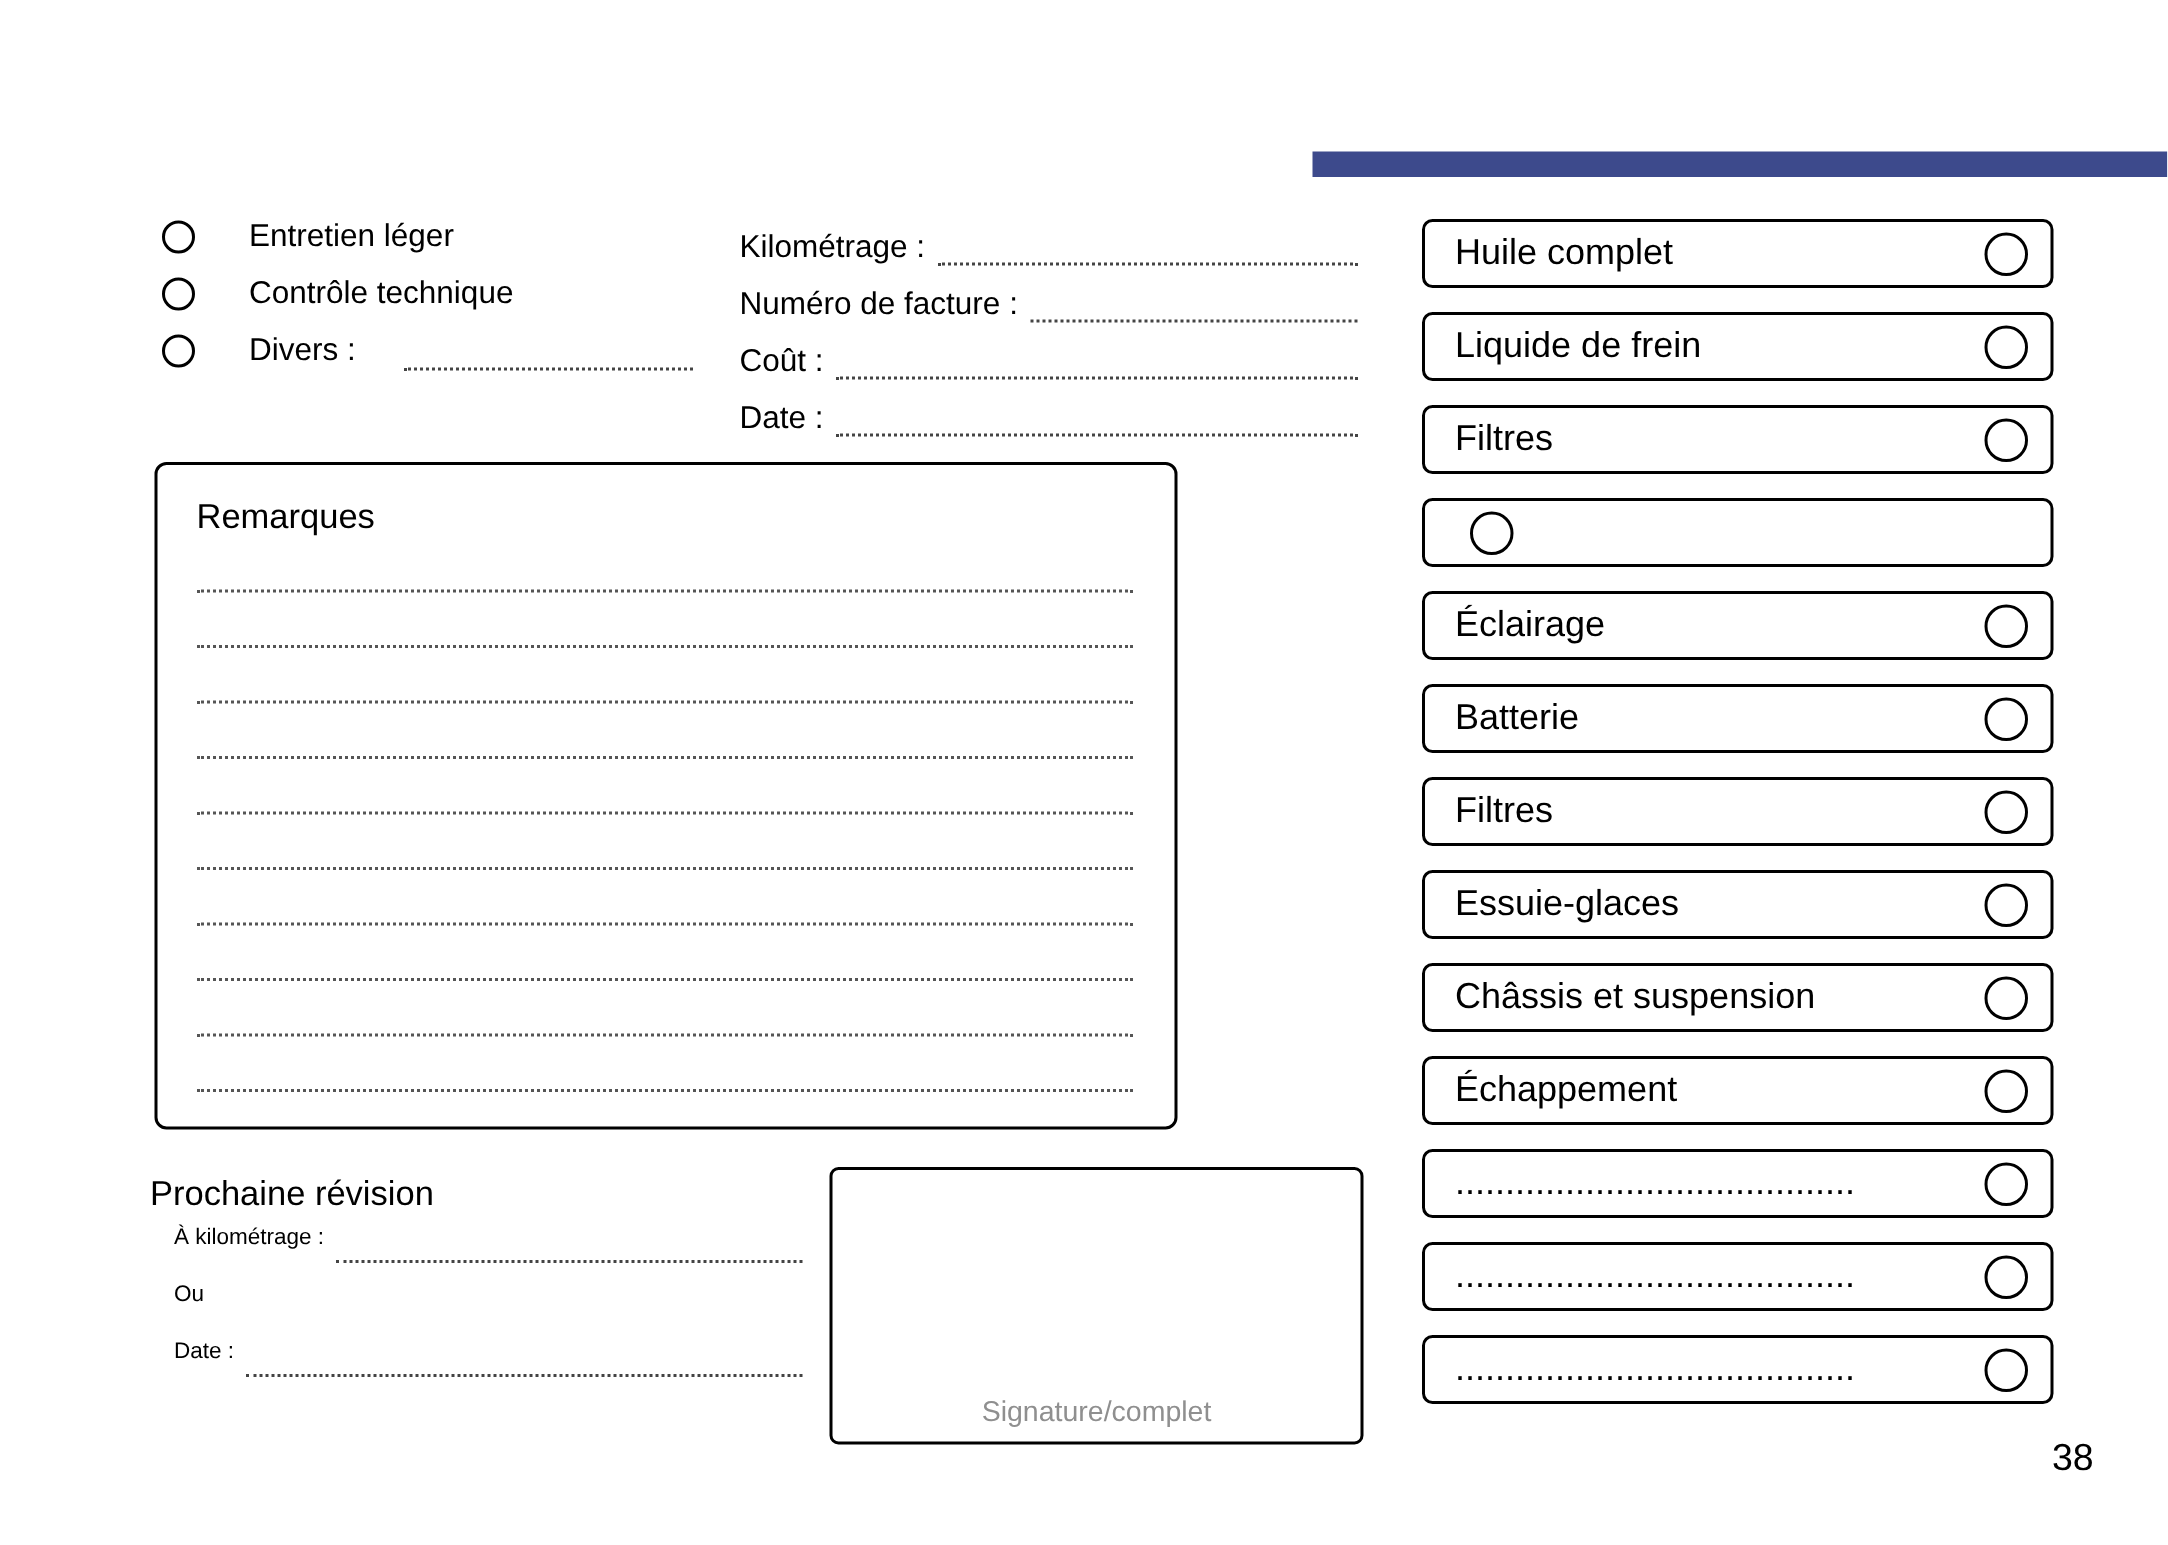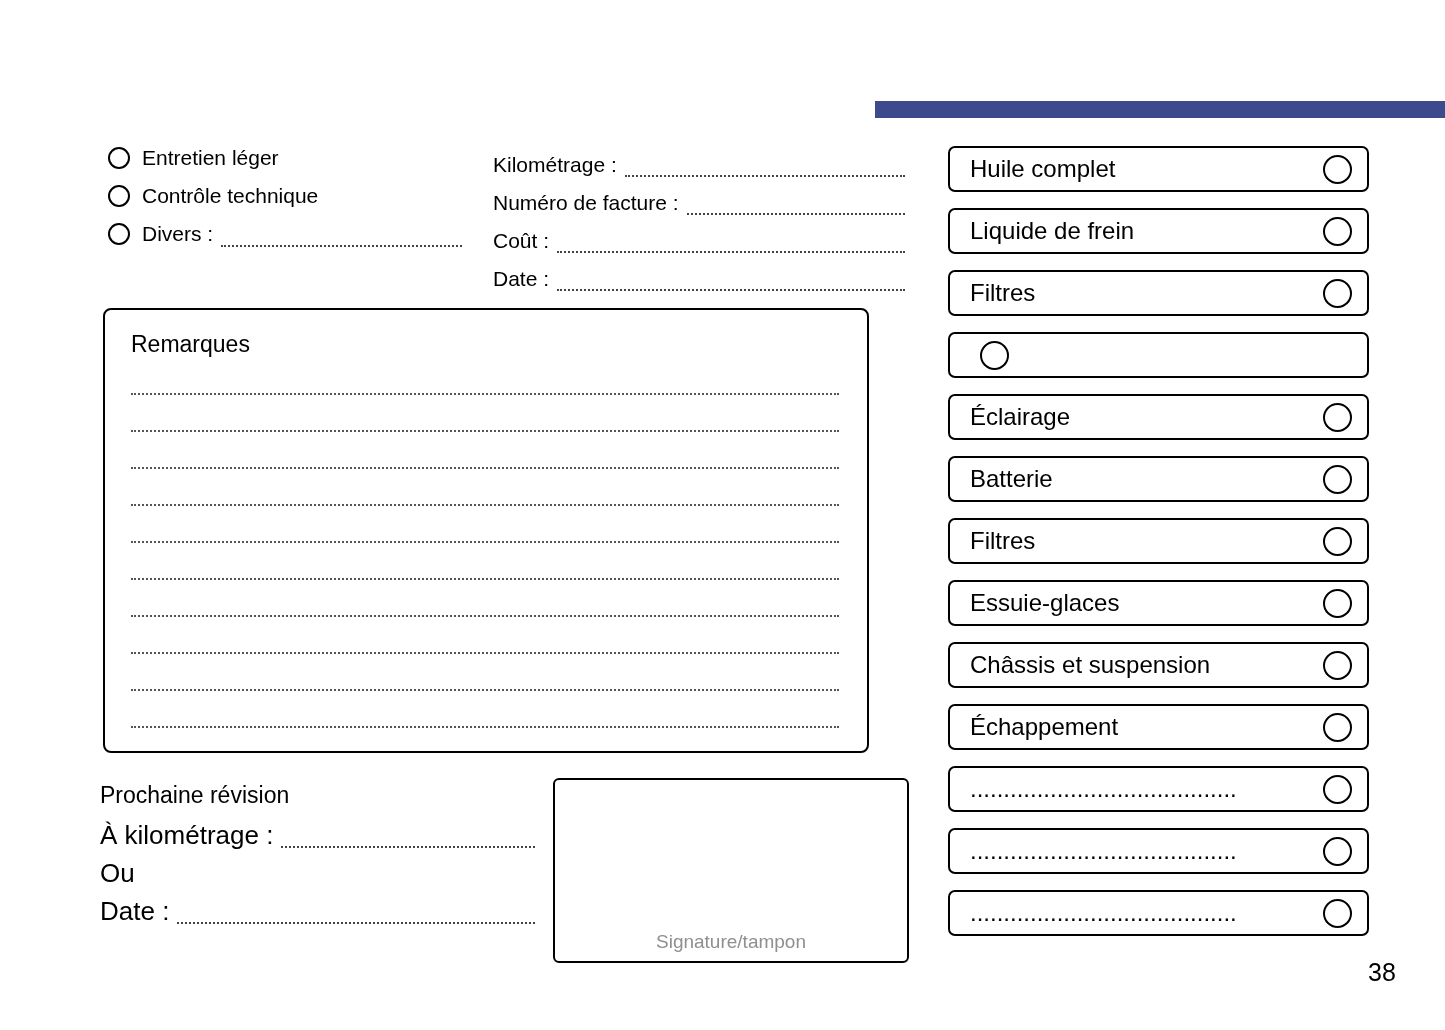--- a/index.html
+++ b/index.html
@@ -4,42 +4,42 @@
 <style>
   * { margin:0; padding:0; box-sizing:border-box; }
   html,body { width:1445px; height:1030px; background:#ffffff;
               font-family:"Liberation Sans", sans-serif; color:#000; }
   .page { position:relative; width:1445px; height:1030px; background:#fff; overflow:hidden; }
 
   .accent-bar { position:absolute; top:101px; left:875px; width:570px; height:17px; background:#3d4a8c; }
 
   
   .options-col { position:absolute; left:108px; top:139px; width:354px; }
-  .opt-row { display:flex; align-items:center; height:38px; font-size:21px; }
+  .opt-row { display:flex; align-items:center; height:38px; font-size:21px;gap:24px; }
   .radio-circle { width:22px; height:22px; border:2.5px solid #000; border-radius:50%;
                   margin-right:12px; flex:none; background:#fff; }
 
   
   .dots { flex:1; border-bottom:2px dotted #444; height:26px; min-width:30px; margin-left:8px; }
 
   
   .fields-col { position:absolute; left:493px; top:139px; width:412px; }
   .field-row { display:flex; align-items:flex-end; height:38px; font-size:21px; }
   .field-label { white-space:nowrap; }
 
   
-  .remarks-box { position:absolute; left:103px; top:308px; width:766px; height:445px;
+  .remarks-box { position:absolute; left:103px; top:308px; width:682px; height:445px;
                  border:2px solid #000; border-radius:8px; padding:20px 28px 0 26px; }
   .remarks-title { font-size:23px; line-height:28px; }
   .remark-line { height:37px; border-bottom:2px dotted #555; }
 
   
   .next-service { position:absolute; left:100px; top:774px; width:435px; }
   .ns-title { font-size:23px; font-weight:normal; height:42px; display:flex; align-items:center; }
-  .ns-row { display:flex; align-items:center; height:38px; font-size:26px; }
+  .ns-row { display:flex; height:38px; font-size:15px;margin-left:16px; }
 
   
   .signature-box { position:absolute; left:553px; top:778px; width:356px; height:185px;
                    border:2px solid #000; border-radius:6px; display:flex;
                    align-items:flex-end; justify-content:center; padding-bottom:8px; }
   .signature-label { color:#8f8f8f; font-size:19px; }
 
   
   .checklist { position:absolute; left:948px; top:146px; width:421px; }
   .check-row { display:flex; align-items:center; justify-content:space-between;
@@ -118,21 +118,21 @@
     <div class="ns-row">
       <span>Ou</span>
     </div>
     <div class="ns-row">
       <span class="field-label">Date :</span>
       <span class="dots"></span>
     </div>
   </div>
 
   <div class="signature-box">
-    <span class="signature-label">Signature/tampon</span>
+    <span class="signature-label">Signature/complet</span>
   </div>
 
   <div class="checklist">
     <div class="check-row">
       <span class="check-label">Huile complet</span>
       <span class="check-circle"></span>
     </div>
     <div class="check-row">
       <span class="check-label">Liquide de frein</span>
       <span class="check-circle"></span>

